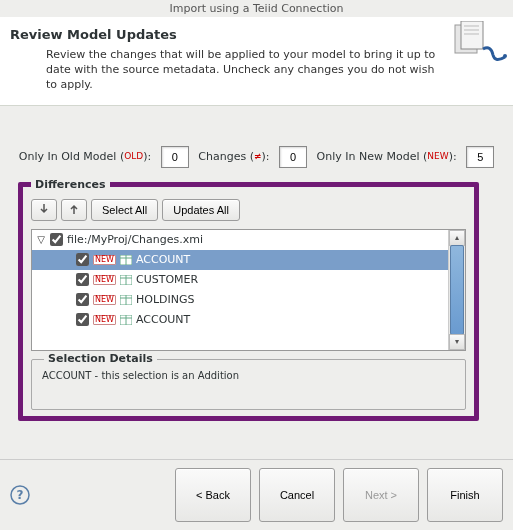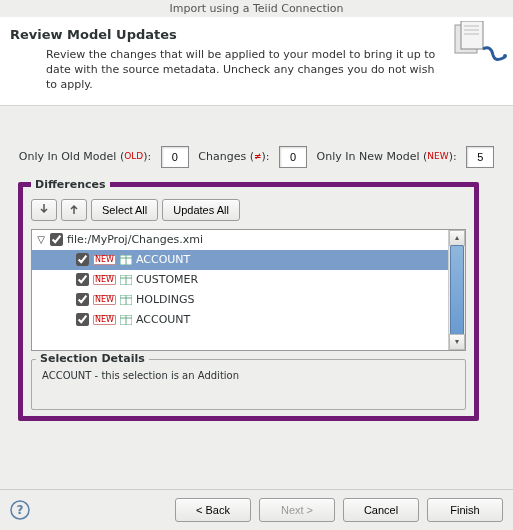--- a/index.html
+++ b/index.html
@@ -188,21 +188,21 @@
 .details {
   border: 1px solid #aaa;
   border-radius: 2px;
   margin: 8px 0 0 0;
   padding: 10px 10px 28px 10px;
   position: relative;
 }
 .details-legend {
   position: absolute;
   top: -8px;
-  left: 4px;
+  left: 12px;
   background: #eeeeec;
   padding: 0 4px;
   font-size: 11px;
   font-weight: bold;
 }
 .details-text { font-size: 10px; }
 .footer {
   position: absolute;
   bottom: 0;
   left: 0; right: 0;
@@ -211,21 +211,21 @@
   display: flex;
   align-items: center;
   gap: 8px;
 }
 .help-icon {
   width: 20px; height: 20px;
   margin-right: auto;
 }
 .footer .btn {
   min-width: 76px;
-  padding: 5px 10px;
+  padding: 20px 10px;
 }
 </style>
 </head>
 <body>
 
 <div class="window">
 
   <div class="titlebar">Import using a Teiid Connection</div>
 
   <div class="banner">
@@ -349,18 +349,18 @@
   </div>
 
   <div class="footer">
     <span class="help-icon">
       <svg width="20" height="20" viewBox="0 0 20 20">
         <circle cx="10" cy="10" r="9" fill="none" stroke="#5a7fa8" stroke-width="1.5"></circle>
         <text x="10" y="14" text-anchor="middle" font-size="12" fill="#5a7fa8" font-weight="bold">?</text>
       </svg>
     </span>
     <button class="btn">&lt; Back</button>
+    <button class="btn">Cancel</button>
     <button class="btn disabled" disabled="">Next &gt;</button>
-    <button class="btn">Cancel</button>
     <button class="btn">Finish</button>
   </div>
 
 </div>
 
 </body></html>

